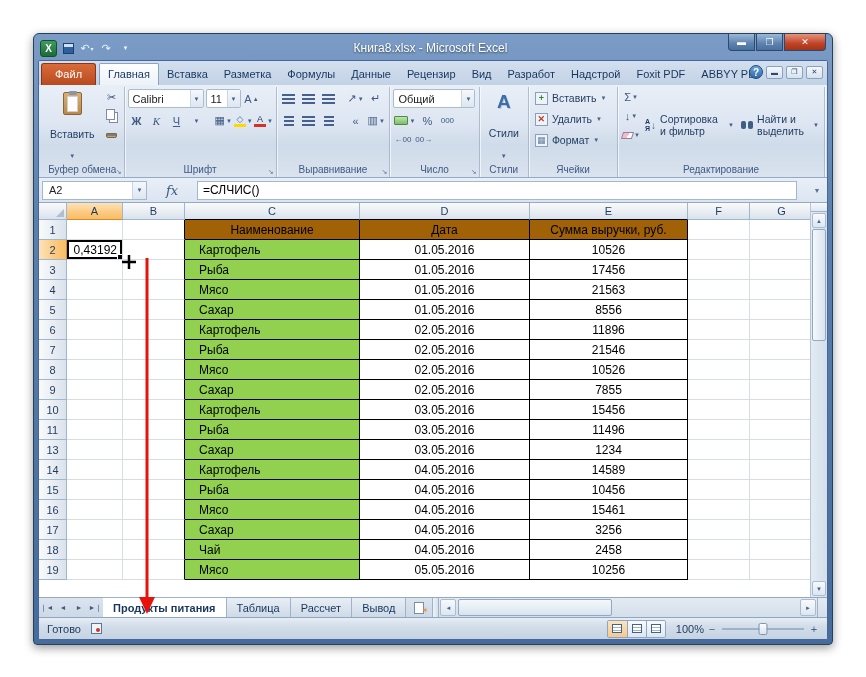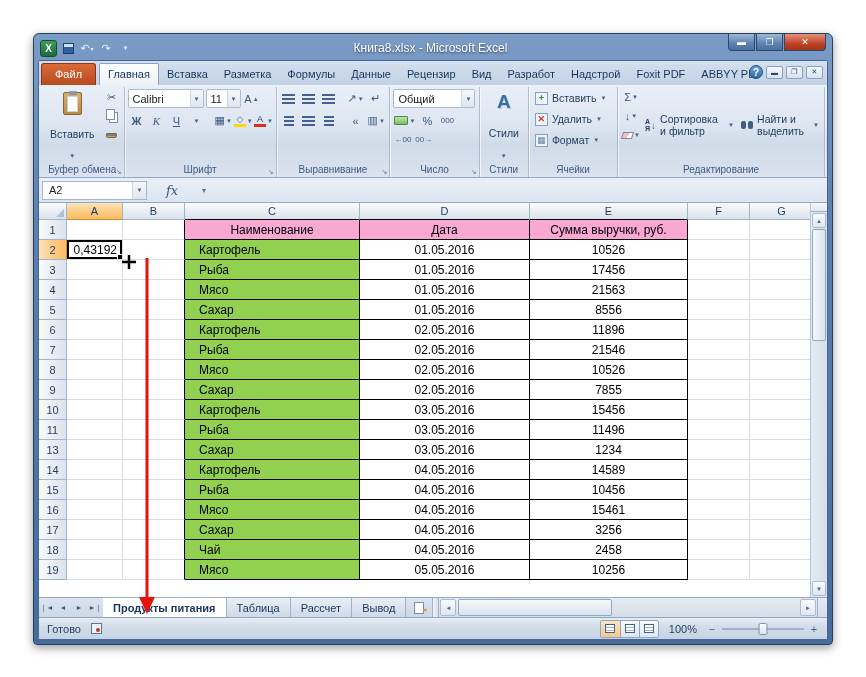--- a/index.html
+++ b/index.html
@@ -124,21 +124,21 @@
   .sheet thead th.selhdr { background:linear-gradient(#fde3b9,#fbc97f 60%,#f9bd62); border-bottom-color:#d18a2e; }
   .sheet thead th.blackbottom { border-bottom-color:#000; }
   .sheet tbody th { height:20px; background:linear-gradient(to right,#f9fafb,#e7ecf2 60%,#dbe2ec);
     border-right:1px solid #9eb6ce; border-bottom:1px solid #9eb6ce; font-size:11px; color:#1e3a5f; text-align:center; }
   .sheet tbody th.sel { background:linear-gradient(to right,#fde3b9,#fbc97f 60%,#f9bd62); border-right-color:#d18a2e; }
   .sheet td { height:20px; background:#fff; border-right:1px solid #d6dde6; border-bottom:1px solid #d6dde6;
     padding:0 3px; white-space:nowrap; overflow:hidden; color:#000; }
   .sheet td.ctr { text-align:center; }
   .sheet td.tbl { border-right-color:#000; border-bottom-color:#000; }
   .sheet td.pre-table { border-right-color:#000; }
-  .sheet td.hdr-fill { background:#f9a8d4; }
+  .sheet td.hdr-fill { background:#a16207; }
   .sheet td.prod-fill { background:#92d050; padding-left:14px; }
   .sheet td.selcell { box-shadow:inset 0 0 0 2px #000; position:relative; text-align:right; padding-right:5px; }
   .sheet td.selcell::after { content:''; position:absolute; right:0; bottom:0; width:4px; height:4px; background:#000;
     border-left:1px solid #fff; border-top:1px solid #fff; }
 
   .vscroll { position:absolute; right:0; top:0; bottom:0; width:17px; background:linear-gradient(to right,#e3eaf2,#d4dfeb);
     border-left:1px solid #b5c4d6; display:flex; flex-direction:column; }
   .vs-split { height:9px; background:linear-gradient(#f6f9fb,#dfe7f0); border-bottom:1px solid #9fb3c8; flex:none; }
   .vs-btn { height:15px; margin:1px; display:flex; align-items:center; justify-content:center; font-size:6px; color:#44628c;
     background:linear-gradient(#f7fafc,#dde6f0); border:1px solid #aabcce; border-radius:2px; flex:none; }
@@ -168,21 +168,21 @@
   .statusbar { height:22px; flex:none; background:linear-gradient(#e7edf5,#d2dde9 40%,#c5d3e2); border-top:1px solid #8fa6bf;
     display:flex; align-items:center; padding:0 8px; font-size:11px; color:#1e3a5f; }
   .macro-ic { width:11px; height:11px; border:1px solid #5a7396; background:#eef3f8; margin-left:10px; position:relative; }
   .macro-ic::after { content:''; position:absolute; right:1px; bottom:1px; width:4px; height:4px; border-radius:50%; background:#c0392b; }
   .sb-spacer { flex:1; }
   .views { display:flex; border:1px solid #8fa6bf; border-radius:2px; overflow:hidden; margin-right:10px; }
   .viewbtn { width:19px; height:16px; display:flex; align-items:center; justify-content:center; background:linear-gradient(#f7fafc,#dde6f0); }
   .viewbtn + .viewbtn { border-left:1px solid #8fa6bf; }
   .viewbtn.active { background:linear-gradient(#fbe3c0,#f6c98c); }
   .vi { width:10px; height:9px; border:1px solid #44628c; background:repeating-linear-gradient(to bottom,#fff 0 2px,#9fb3c8 2px 3px); }
-  .zoomtext { margin-right:10px; }
+  .zoomtext { margin-right:3px; }
   .zslider { display:flex; align-items:center; gap:5px; width:112px; }
   .zbtn { font-size:11px; color:#44628c; width:10px; text-align:center; }
   .ztrack { flex:1; height:2px; background:#9fb3c8; position:relative; }
   .ztick { position:absolute; left:50%; top:-3px; width:1px; height:8px; background:#8fa6bf; }
   .zthumb { position:absolute; left:50%; top:-5px; width:9px; height:12px; transform:translateX(-50%);
     background:linear-gradient(#fdfdfd,#d9e4ef); border:1px solid #7f96b0; border-radius:2px; }
 
   
   .annot { position:absolute; left:0; top:0; width:866px; height:677px; pointer-events:none; z-index:60; }
 </style>
@@ -452,20 +452,23 @@
       </div>
 
     </div>
 
     <div class="fbar">
       <span class="namebox">
           <span class="nval">A2</span>
           <span class="arr">▼</span>
         </span>
       <span class="fxbtn">fx</span>
+      <span class="finput">
+          <span>=СЛЧИС()</span>
+        </span>
       <span class="fexpand">▼</span>
     </div>
 
     <div class="gridwrap">
       <table class="sheet">
         <colgroup>
           <col style="width:28px">
             <col style="width:56px">
             <col style="width:62px">
             <col style="width:175px">

